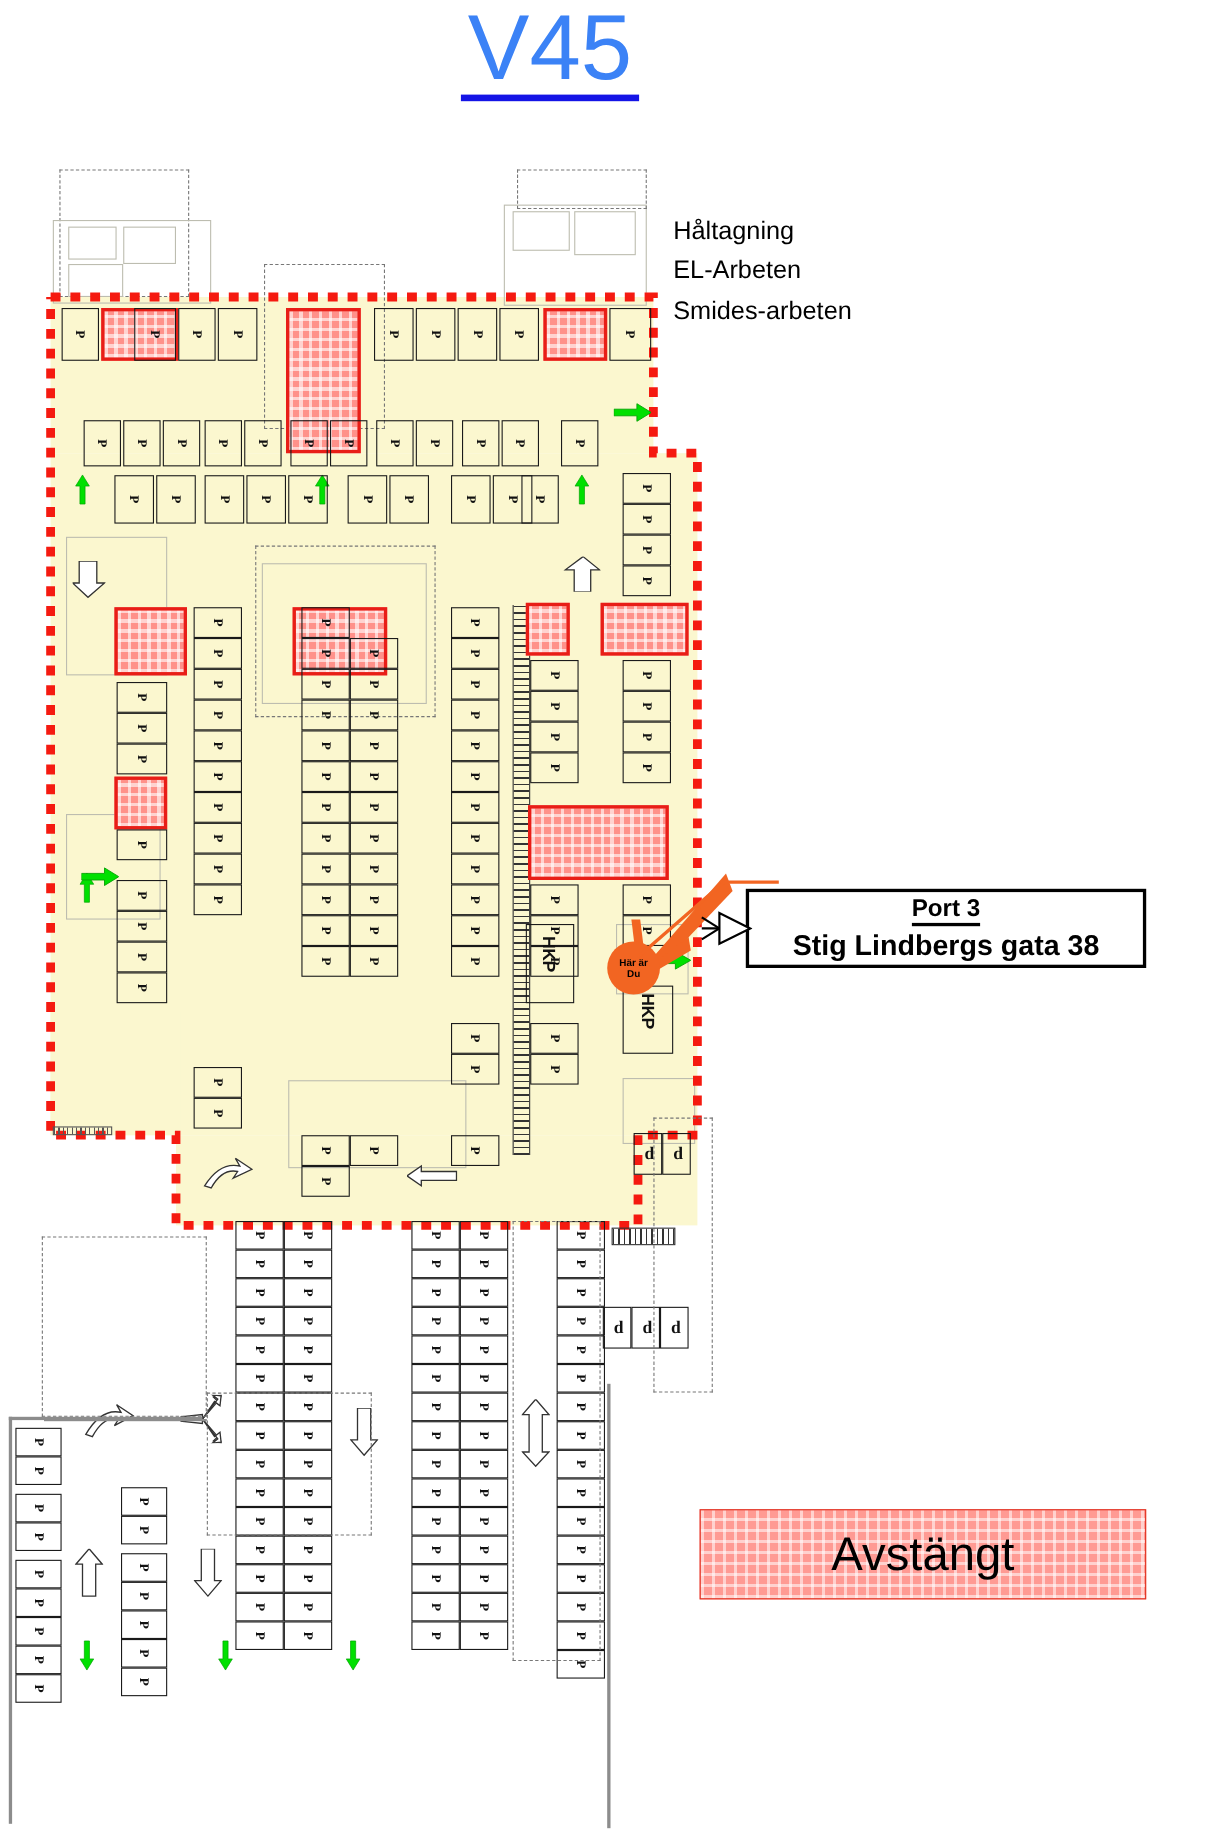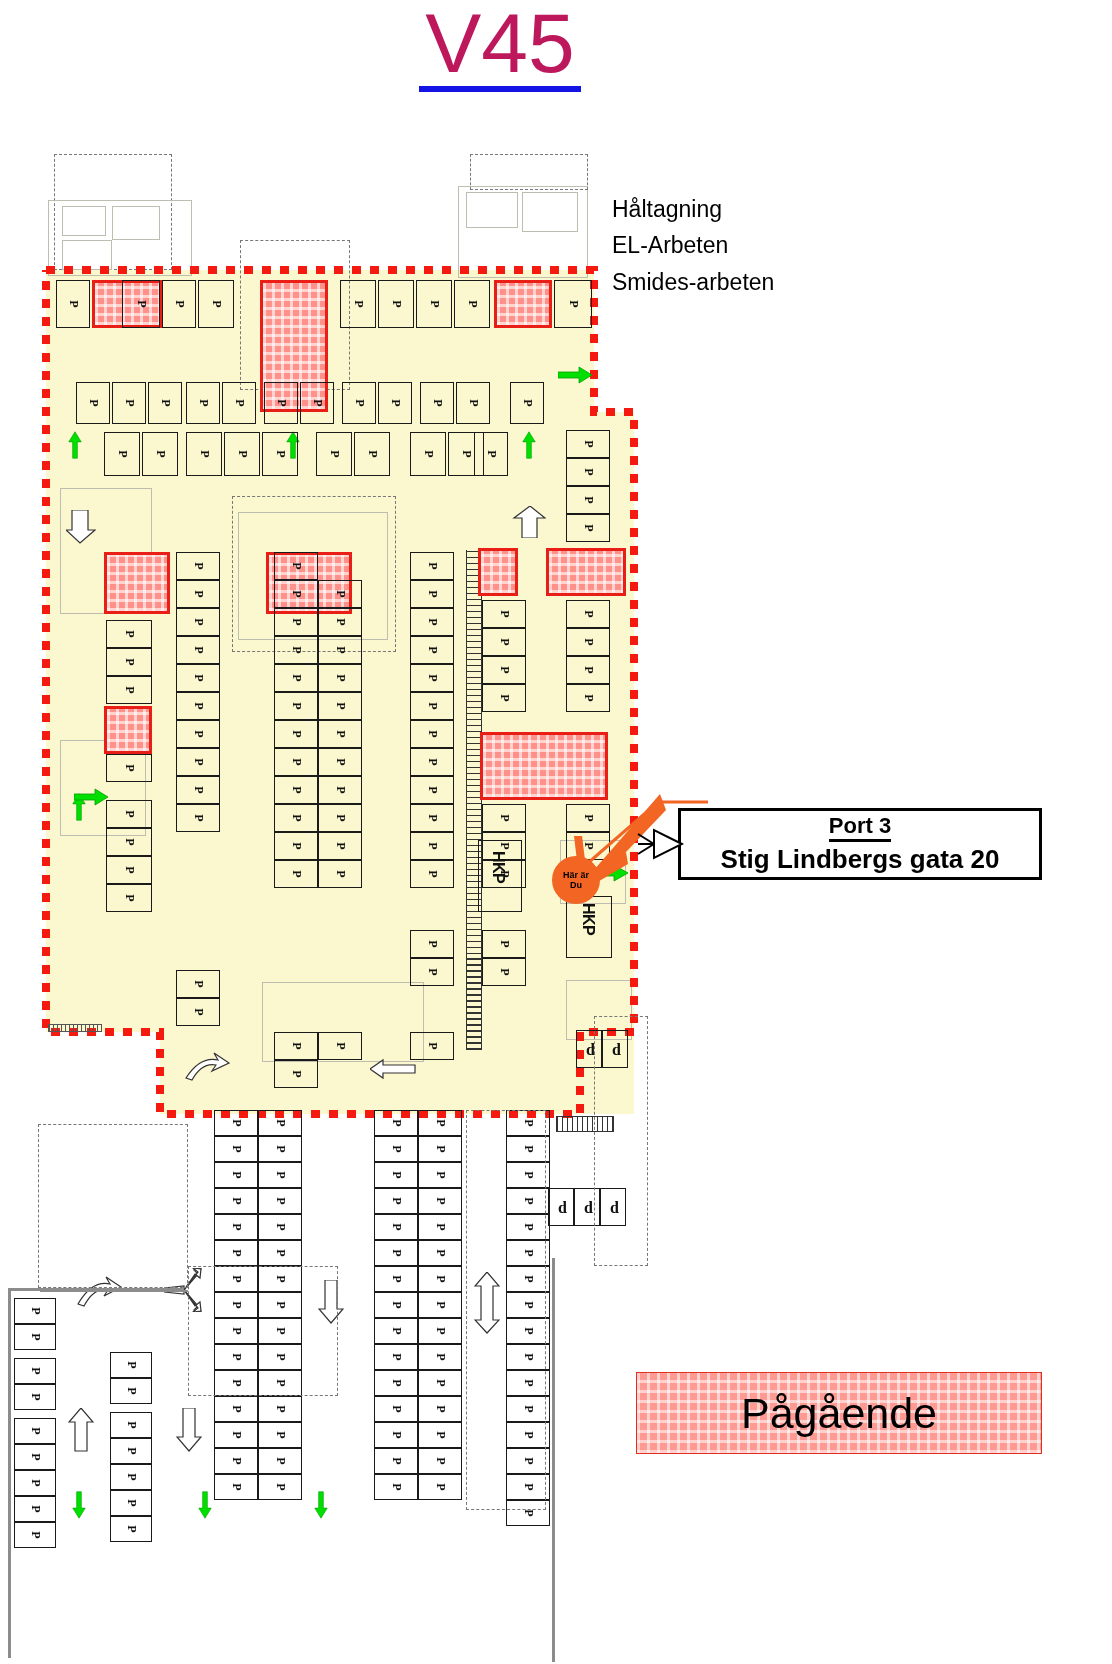--- a/index.html
+++ b/index.html
@@ -20,21 +20,21 @@
   #title-block {
     position: absolute;
     left: 0; top: 4px;
     width: 1000px;
     text-align: center;
   }
   #title-main {
     font-size: 84px;
     line-height: 0.95;
     font-weight: 400;
-    color: #be185d;
+    color: #3b82f6;
     letter-spacing: 0px;
     display: inline-block;
     border-bottom: 6px solid #1414e6;
     padding: 0 6px 2px 6px;
   }
   #title-sub {
     margin-top: 8px;
     font-size: 44px;
     font-weight: 700;
     color: #1414e6;
@@ -1056,22 +1056,22 @@
 
 
   <svg id="port-arrow" viewBox="0 0 48 40">
     <polygon points="46,20 18,6 18,34" fill="#fff" stroke="#000" stroke-width="2"></polygon>
     <line x1="18" y1="20" x2="2" y2="10" stroke="#000" stroke-width="2"></line>
     <line x1="18" y1="20" x2="2" y2="20" stroke="#000" stroke-width="2"></line>
     <line x1="18" y1="20" x2="2" y2="30" stroke="#000" stroke-width="2"></line>
   </svg>
   <div id="port-box">
     <div id="port-title">Port 3</div>
-    <div id="port-addr">Stig Lindbergs gata 20</div>
+    <div id="port-addr">Stig Lindbergs gata 38</div>
   </div>
 
   <div id="legend">
     <div class="legend-row" id="legend-closed">
-      <span>Pågående</span>
+      <span>Avstängt</span>
     </div>
   </div>
 
 </div>
 
 </body></html>

